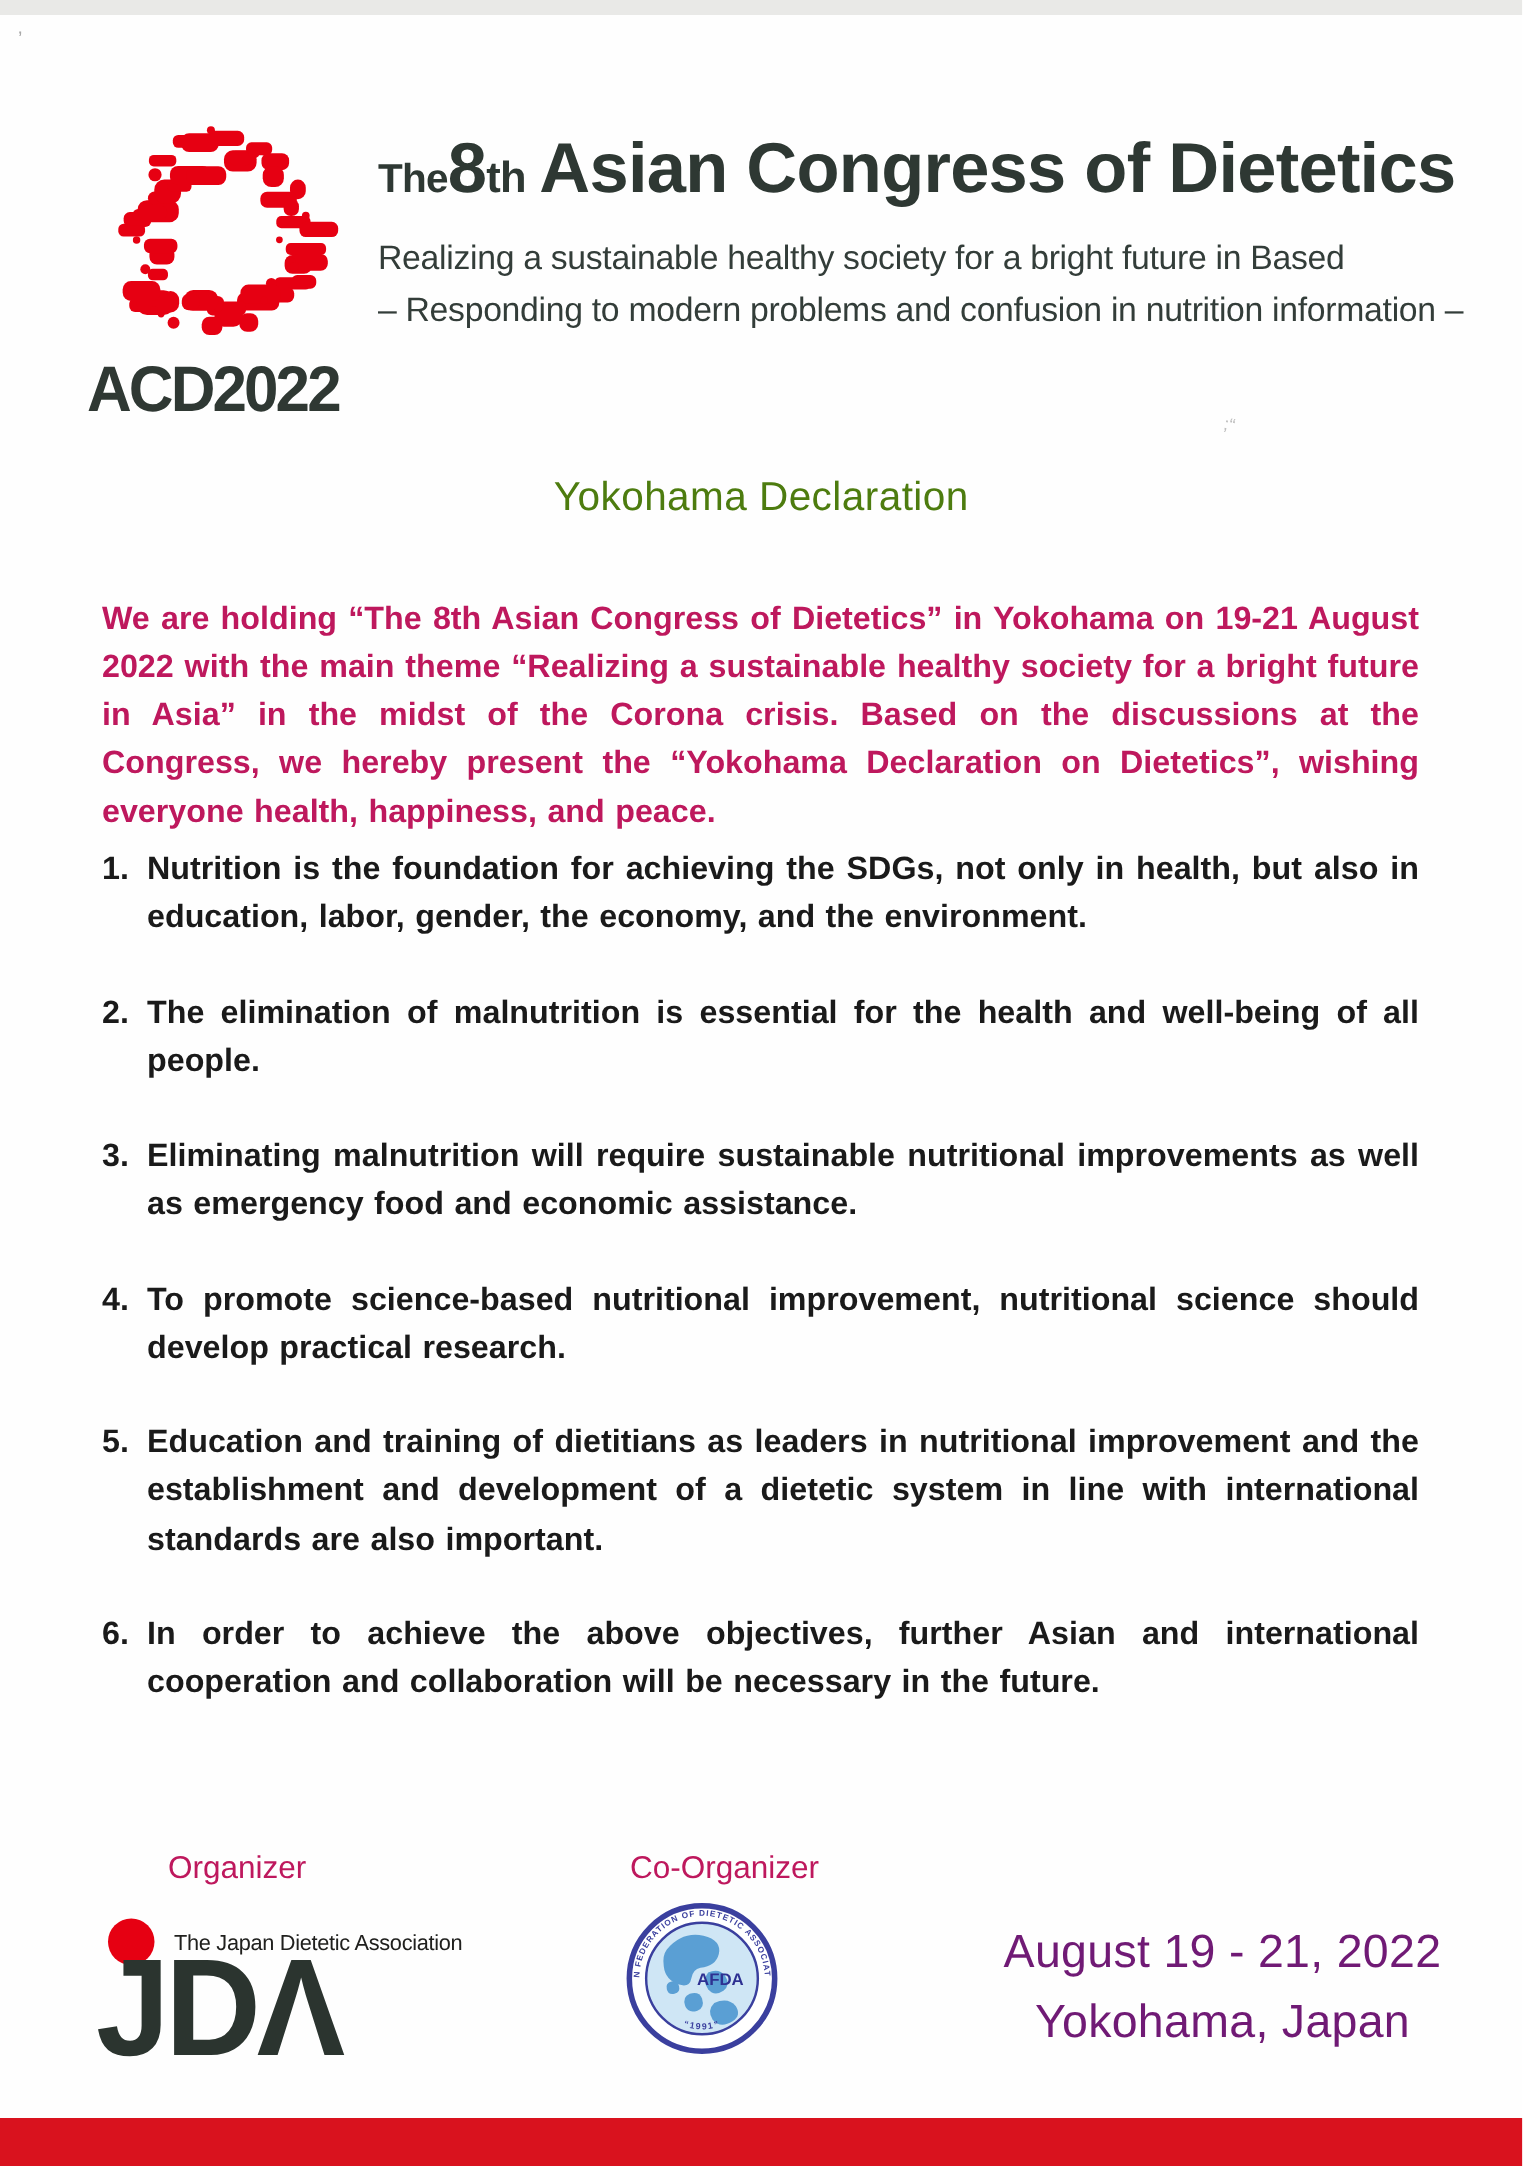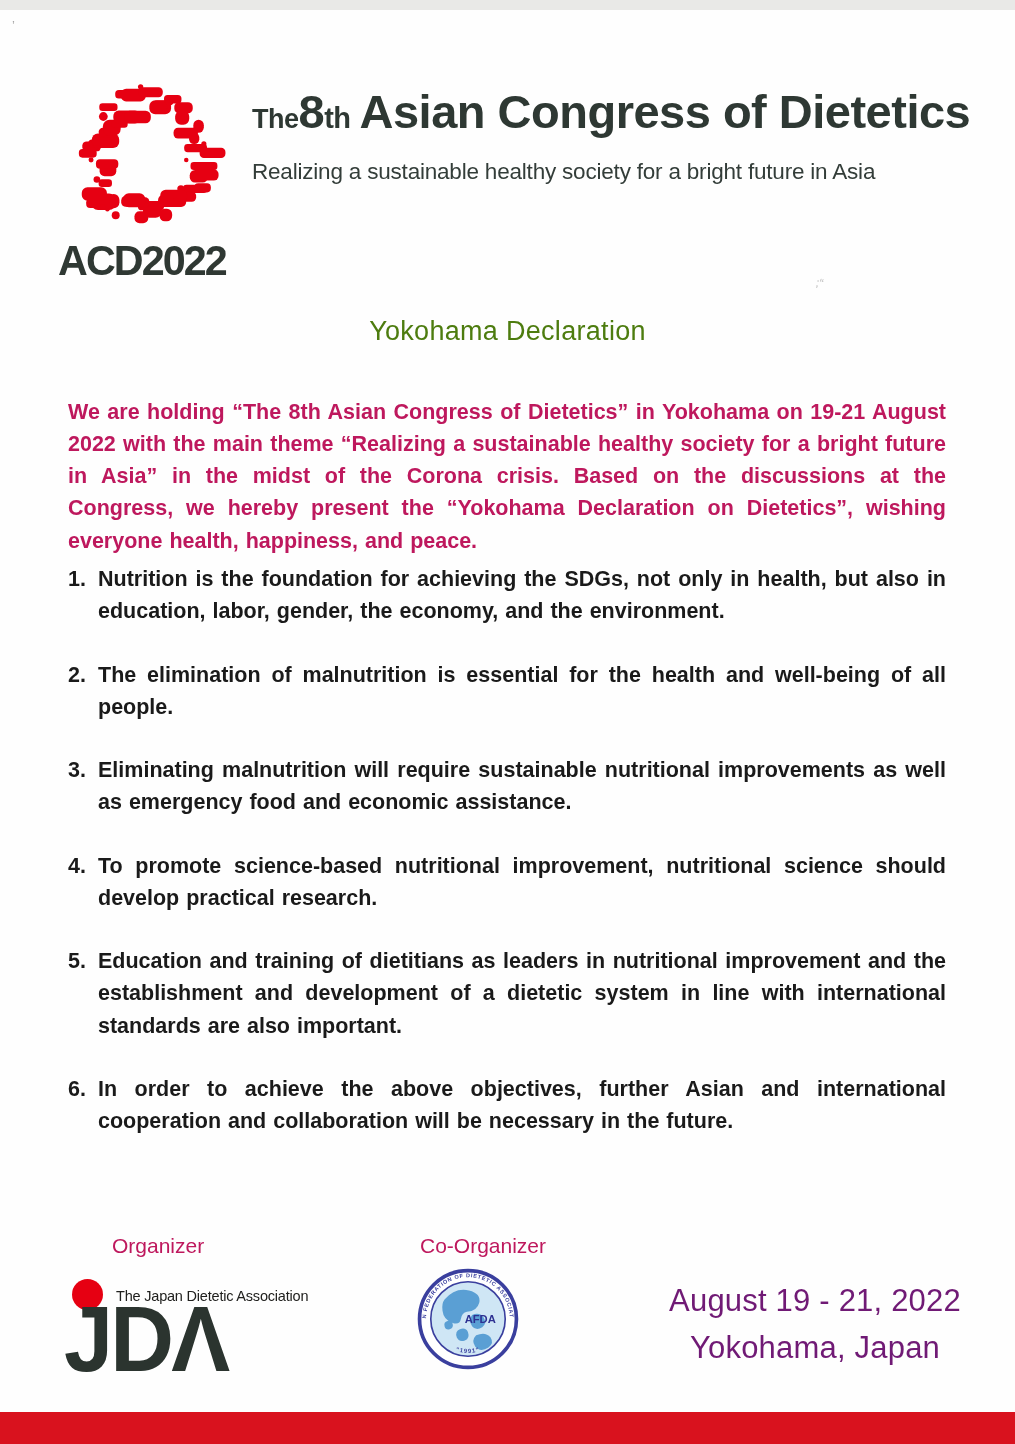--- a/index.html
+++ b/index.html
@@ -146,21 +146,22 @@
       <circle cx="167.3" cy="84.1" r="3.1" fill="#e60012"></circle>
       <rect x="162.2" y="89.0" width="31.1" height="12.2" rx="5.1" fill="#e60012"></rect>
     </svg>
   <div class="acd-text">ACD2022</div>
 
   <div class="title-block">
     <div class="title-line">
       <span class="t-the">The</span><span class="t-8">8</span><span class="t-th">th</span><span class="t-rest">Asian Congress of Dietetics</span>
     </div>
     <div class="subtitle">
-      <div>Realizing a sustainable healthy society for a bright future in Asia</div>
+      <div>Realizing a sustainable healthy society for a bright future in Based</div>
+      <div>– Responding to modern problems and confusion in nutrition information –</div>
     </div>
   </div>
 
   <div class="decl-heading">Yokohama Declaration</div>
 
   <p class="intro">We are holding “The 8th Asian Congress of Dietetics” in Yokohama on 19-21 August 2022 with the main theme “Realizing a sustainable healthy society for a bright future in Asia” in the midst of the Corona crisis.  Based on the discussions at the Congress, we hereby present the “Yokohama Declaration on Dietetics”, wishing everyone health, happiness, and peace.</p>
 
   <div class="items">
     <div class="item">
       <span class="item-num">1.</span>

